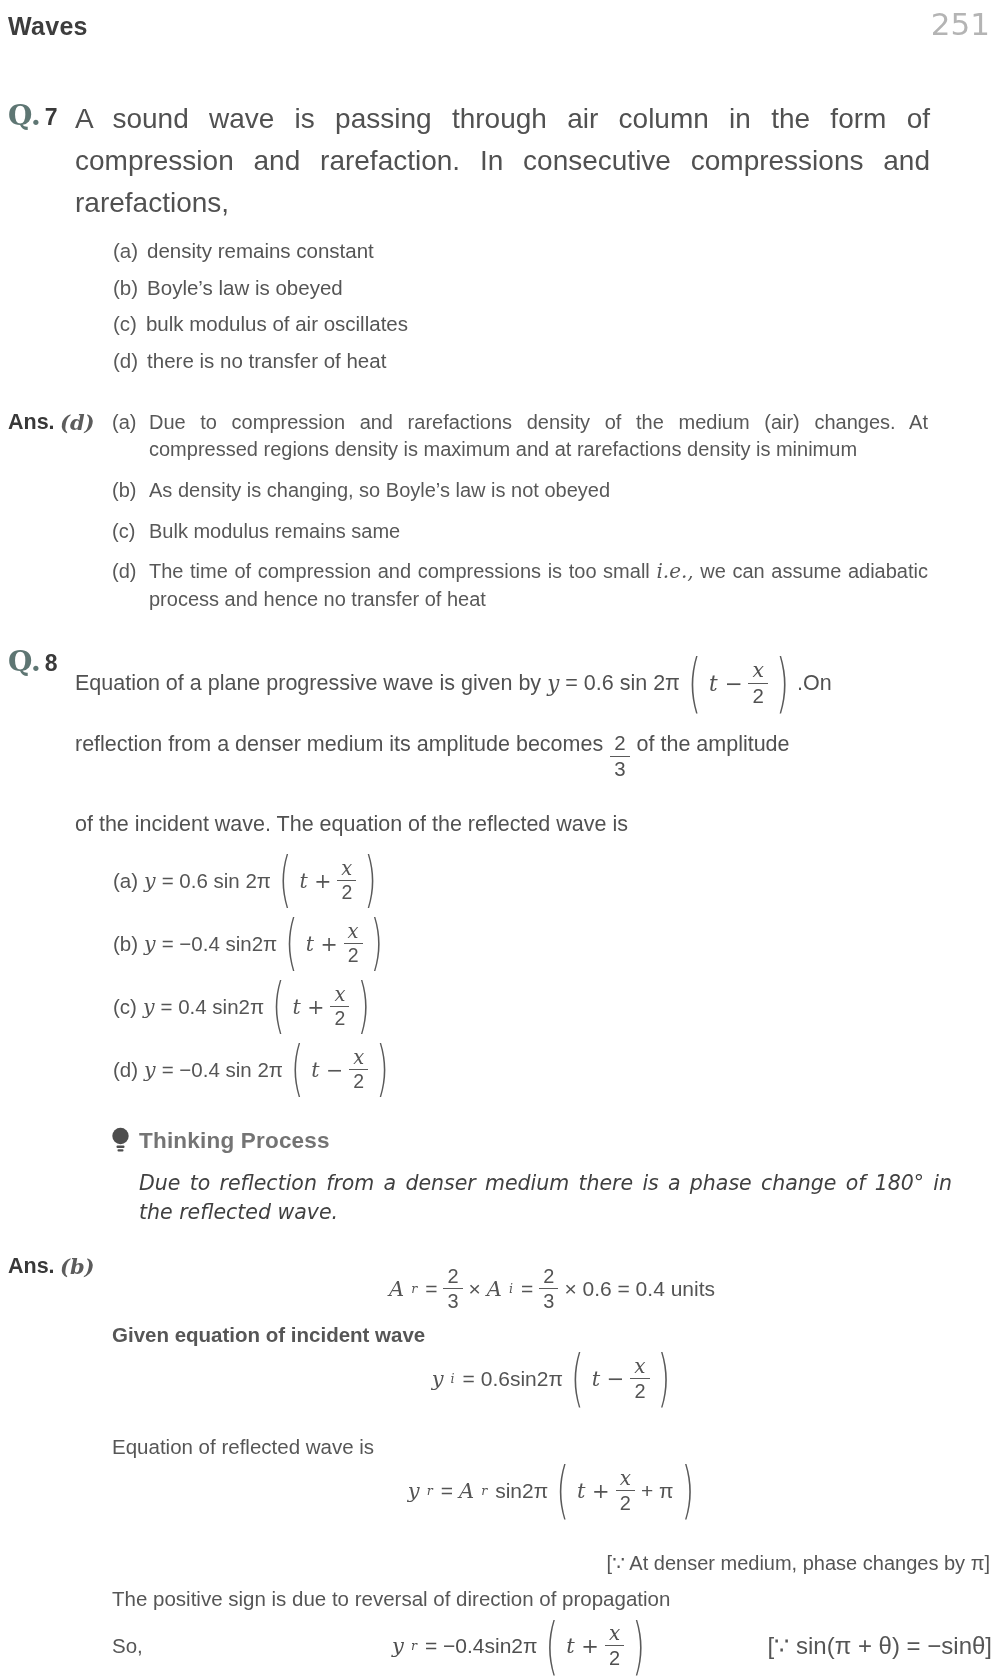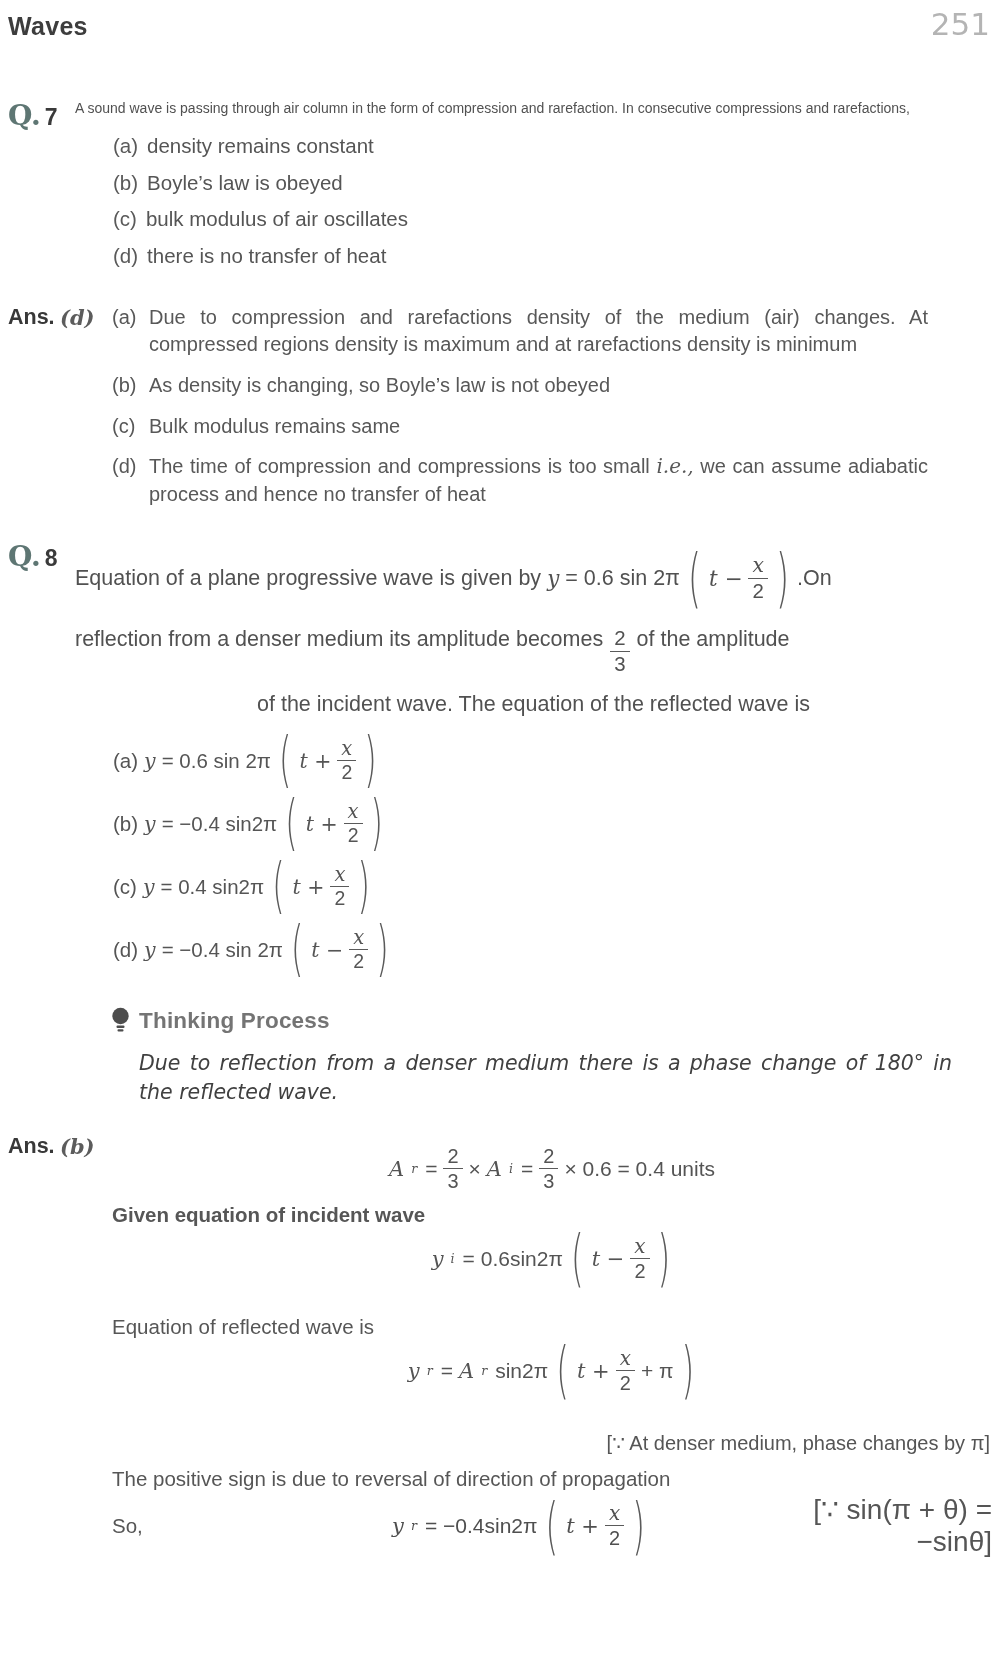--- a/index.html
+++ b/index.html
@@ -14,21 +14,21 @@
   .hdr{display:flex;justify-content:space-between;align-items:baseline;}
   .book-title{font-size:25px;font-weight:bold;color:#3d3d3d;letter-spacing:.3px;}
   .page-num{font-size:31px;font-weight:400;color:#b4b4b4;font-family:"DejaVu Sans",sans-serif;margin-right:2px;}
 
   
   .qrow{display:flex;align-items:flex-start;}
   .qmark{flex:0 0 67px;white-space:nowrap;padding-top:1px;}
   .qmark .q{font-family:"DejaVu Serif",serif;font-weight:bold;font-size:28px;color:#5e7673;}
   .qmark .n{font-size:23px;font-weight:bold;color:#3a3a3a;margin-left:4px;}
   .qbody{flex:1;}
-  .qtext{font-size:14px;line-height:1.5;color:#515151;text-align:justify;padding-right:62px;}
+  .qtext{font-size:28px;line-height:1.5;color:#515151;text-align:justify;padding-right:62px;}
 
   .optlist{margin:12px 0 0 38px;}
   .optrow{display:flex;align-items:center;font-size:20.5px;color:#555;margin-bottom:7px;line-height:1.45;}
   .optrow .lab{margin-right:9px;color:#5a5a5a;}
 
   
   .ansrow{display:flex;align-items:flex-start;margin-top:26px;}
   .ansmark{flex:0 0 52px;font-size:21.5px;font-weight:bold;color:#383838;padding-top:1px;}
   .anschoice{flex:0 0 52px;font-family:"DejaVu Serif",serif;font-style:italic;font-weight:bold;font-size:21px;color:#5c5c5c;padding-top:1px;}
   .ansbody{flex:1;}
@@ -42,37 +42,37 @@
   .frac{display:inline-flex;flex-direction:column;align-items:center;vertical-align:middle;line-height:1.12;font-size:.95em;text-align:center;}
   .frac .num{display:block;border-bottom:1.4px solid #5a5a5a;padding:0 4px 1px 4px;}
   .frac .den{display:block;padding:1px 4px 0 4px;}
   .paren{display:inline-block;font-family:"DejaVu Sans",sans-serif;font-weight:300;font-size:1.55em;transform:scaleY(1.9);line-height:1;margin:0 2px;color:#5a5a5a;}
   .mrow{display:inline-flex;align-items:center;gap:6px;white-space:nowrap;}
   .eqline{display:flex;align-items:center;gap:6px;font-size:21.5px;color:#515151;}
   .ctr{text-align:center;font-size:21px;color:#545454;}
 
   
   .q8line2{display:flex;align-items:flex-start;gap:7px;font-size:21.5px;color:#515151;margin-top:10px;min-height:62px;}
-  .q8line3{font-size:21.5px;color:#515151;margin-top:3px;text-align:center;}
+  .q8line3{font-size:21.5px;color:#515151;margin-top:18px;}
   .q8opts{margin:12px 0 0 38px;}
   .q8opt{display:flex;align-items:center;font-size:20.5px;color:#555;min-height:63px;}
   .q8opt .lab{margin-right:6px;}
 
   
   .think{margin:26px 0 0 36px;}
   .think-hdr{display:flex;align-items:center;gap:9px;}
   .think-title{font-size:22.5px;font-weight:bold;color:#747474;letter-spacing:.2px;}
   .think-text{margin:14px 0 0 28px;padding-right:40px;font-style:italic;font-size:20.5px;font-weight:500;color:#404040;line-height:1.4;text-align:justify;font-family:"DejaVu Sans",sans-serif;}
 
   .plain{font-size:20.5px;color:#565656;}
   .note{text-align:right;font-size:20px;color:#555;padding-right:2px;}
   .soline{display:flex;align-items:center;min-height:70px;}
   .soline .so{flex:0 0 170px;font-size:20.5px;color:#565656;}
   .soline .mid{flex:1;text-align:center;}
-  .soline .right{flex:0 0 235px;text-align:right;font-size:28px;color:#555;}
+  .soline .right{flex:0 0 235px;text-align:right;font-size:24px;color:#555;}
 
   .sp28{height:28px;} .sp18{height:18px;}
 </style>
 </head>
 <body>
 
 <div class="page">
 
   <div class="hdr">
     <div class="book-title">Waves</div>

